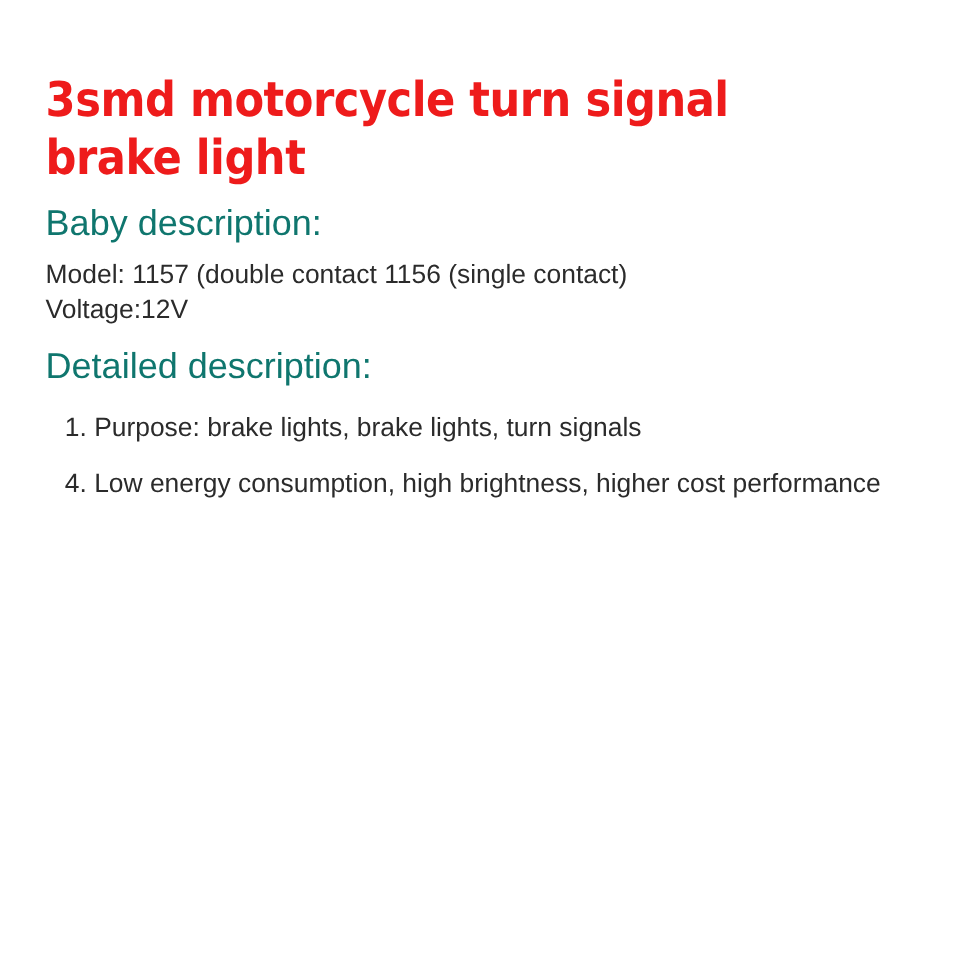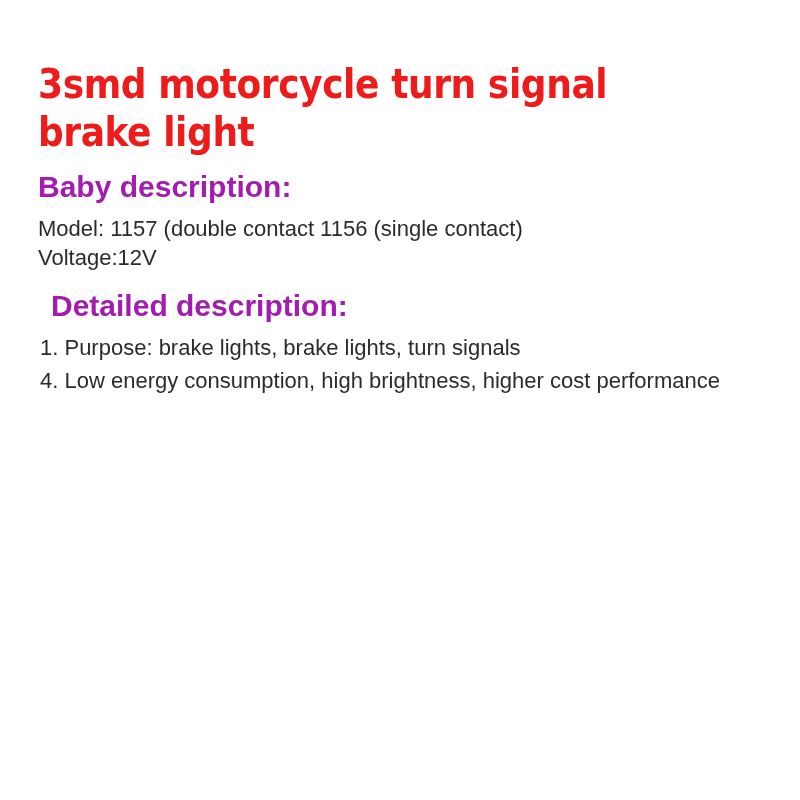--- a/index.html
+++ b/index.html
@@ -25,48 +25,47 @@
     font-family: "DejaVu Sans", sans-serif;
     font-weight: bold;
     font-size: 40px;
     line-height: 1.20;
     letter-spacing: -0.4px;
     margin: 0 0 12px 0;
     max-width: 640px;
     font-stretch: condensed;
   }
   .section-heading {
-    color: #a21caf;
-    font-weight: bold;
+    color: #0f766e;
+    font-weight: normal;
     font-size: 30px;
     line-height: 1.25;
     margin: 10px 0 8px 0;
   }
   .body-line {
     color: #2b2b2b;
     font-size: 22px;
     line-height: 1.36;
     margin: 0;
   }
   .spec-block {
     margin-bottom: 6px;
   }
   .detail-block {
     margin-top: 2px;
   }
   .detail-item {
     color: #2b2b2b;
     font-size: 22px;
     line-height: 1.40;
-    margin: 2px;
+    margin: 16px;
     max-width: 740px;
   }
   #heading-detail {
     margin-top: 14px;
-    margin-left: 13px;
   }
 </style>
 </head>
 <body>
 
 <div class="page">
 
   <h1 class="product-title">3smd motorcycle turn signal brake light</h1>
 
   <h2 class="section-heading">Baby description:</h2>

